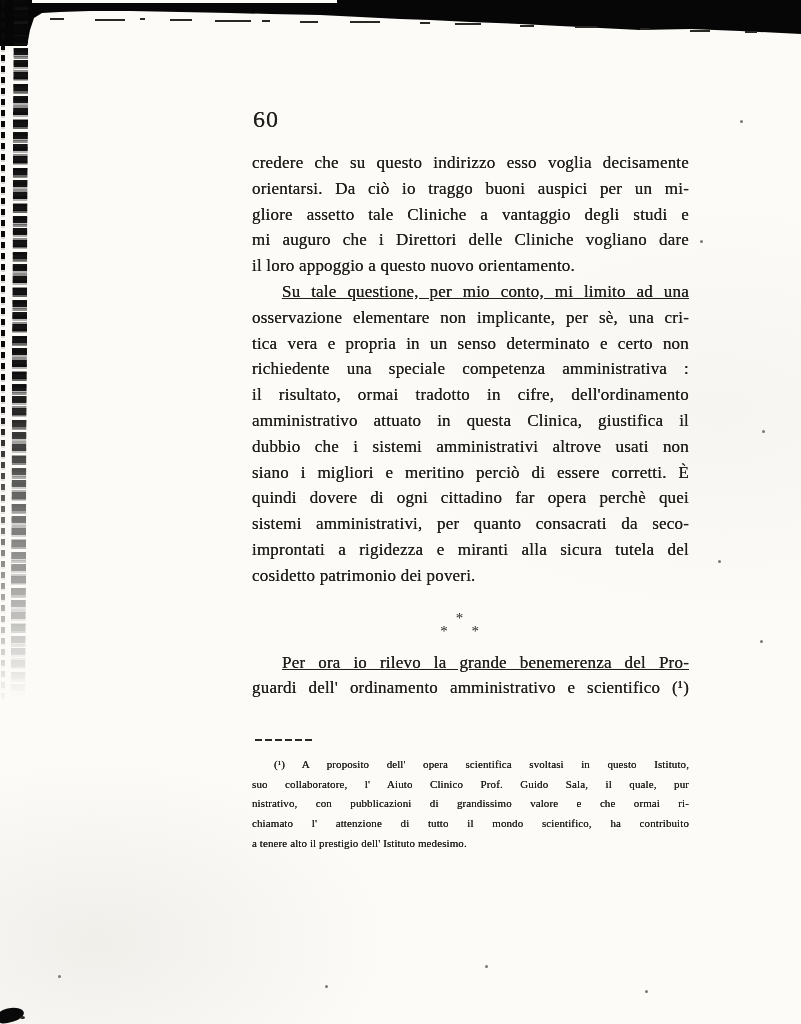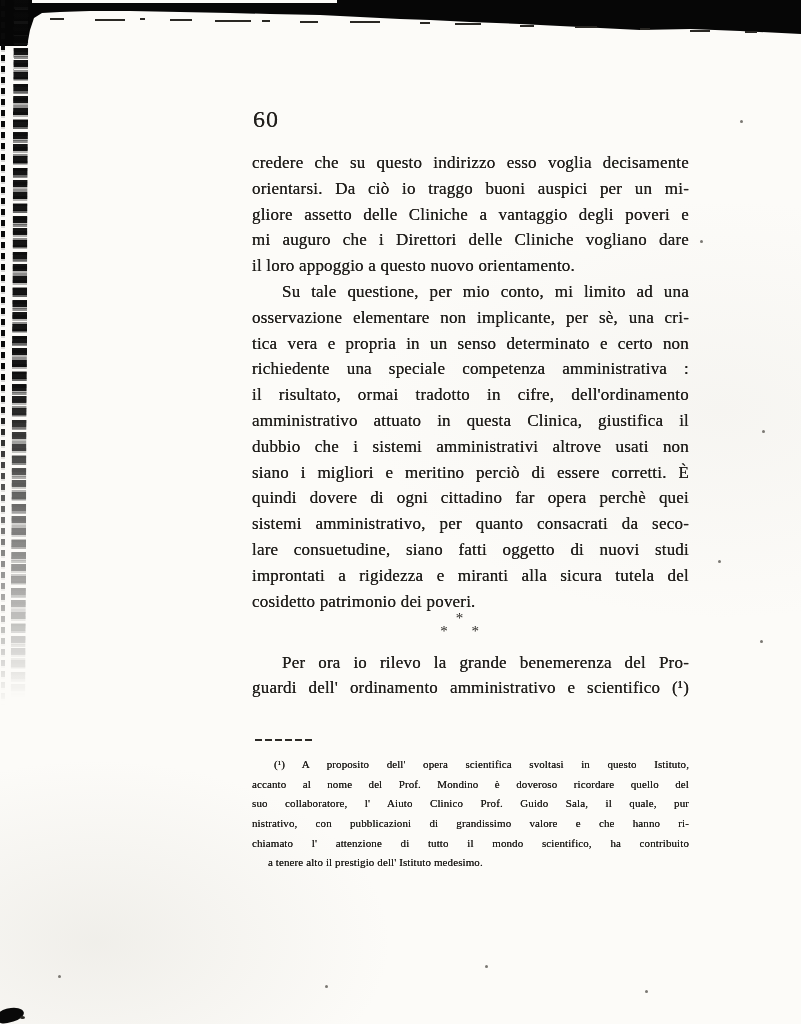--- a/index.html
+++ b/index.html
@@ -32,33 +32,33 @@
   .pgnum{position:absolute;left:253px;top:106px;font-size:24px;letter-spacing:1px;
     text-shadow:0 0 .6px currentColor;}
   .tcol{position:absolute;left:252px;top:0;width:437px;height:840px;}
   .para{position:absolute;left:0;width:437px;}
   .bline{font-size:17px;line-height:25.8px;height:25.8px;overflow:hidden;
     text-align:justify;text-align-last:justify;letter-spacing:.2px;
     text-shadow:0 0 .6px currentColor;}
   .bline::after{content:"";display:inline-block;width:100%;height:0;}
   .lastline{text-align-last:left;}
   .lastline::after{content:none;}
-  .indent{text-indent:30px;}
+  .indent{text-indent:30px;text-decoration:underline;}
   .p3line{line-height:24.8px;height:24.8px;}
   .asterism{position:absolute;left:252px;top:612px;width:437px;text-align:center;
     transform:translateX(-11px);font-size:15px;color:#2a2824;}
   .asterism .a1{line-height:13px;height:13px;}
   .asterism .a2{line-height:13px;height:13px;letter-spacing:10px;text-indent:10px;}
   .fnrule{position:absolute;left:255px;top:739px;width:58px;height:2px;
     background:repeating-linear-gradient(90deg,#2c2a27 0 7px,transparent 7px 10px);}
   .fnline{font-size:11px;line-height:19.7px;height:19.7px;overflow:hidden;
     text-align:justify;text-align-last:justify;letter-spacing:.1px;
     text-shadow:0 0 .5px currentColor;}
   .fnline::after{content:"";display:inline-block;width:100%;height:0;}
-  .fnline.lastline{text-align-last:left;margin-left:16px;}
+  .fnline.lastline{text-align-last:left;}
   .fnline.lastline::after{content:none;}
   .fnindent{text-indent:22px;}
 </style>
 </head>
 <body>
 
 <div class="page">
 
   <svg class="scan-top" viewBox="0 0 801 46" xmlns="http://www.w3.org/2000/svg">
     <polygon fill="#060606" points="0,0 801,0 801,34 740,31 690,29 640,30 580,27 520,24 470,22 430,20 400,19 360,17 320,15 270,14 230,13 180,12 130,11 90,11 60,12 42,13 34,18 30,30 27,46 0,46"></polygon>
@@ -95,55 +95,53 @@
   <div class="speck" style="left:485px;top:965px;"></div>
   <div class="speck" style="left:20px;top:1016px;width:5px;height:3px;background:#2a2824;"></div>
 
   <div class="pgnum">60</div>
 
   <div class="tcol">
 
     <div class="para" style="top:150px">
       <div class="bline">credere che su questo indirizzo esso voglia decisamente</div>
       <div class="bline">orientarsi. Da ciò io traggo buoni auspici per un mi-</div>
-      <div class="bline">gliore assetto delle Cliniche a vantaggio degli poveri e</div>
+      <div class="bline">gliore assetto tale Cliniche a vantaggio degli studi e</div>
       <div class="bline">mi auguro che i Direttori delle Cliniche vogliano dare</div>
       <div class="bline lastline">il loro appoggio a questo nuovo orientamento.</div>
     </div>
 
     <div class="para" style="top:279px">
       <div class="bline indent">Su tale questione, per mio conto, mi limito ad una</div>
       <div class="bline">osservazione elementare non implicante, per sè, una cri-</div>
       <div class="bline">tica vera e propria in un senso determinato e certo non</div>
       <div class="bline">richiedente una speciale competenza amministrativa :</div>
       <div class="bline">il risultato, ormai tradotto in cifre, dell'ordinamento</div>
       <div class="bline">amministrativo attuato in questa Clinica, giustifica il</div>
       <div class="bline">dubbio che i sistemi amministrativi altrove usati non</div>
       <div class="bline">siano i migliori e meritino perciò di essere corretti. È</div>
       <div class="bline">quindi dovere di ogni cittadino far opera perchè quei</div>
-      <div class="bline">sistemi amministrativo, per quanto consacrati da seco-</div>
-      <div class="bline">lare consuetudine, siano fatti oggetto di nuovi studi</div>
+      <div class="bline">sistemi amministrativi, per quanto consacrati da seco-</div>
       <div class="bline">improntati a rigidezza e miranti alla sicura tutela del</div>
       <div class="bline lastline">cosidetto patrimonio dei poveri.</div>
     </div>
 
     <div class="para" style="top:651px">
       <div class="bline p3line indent">Per ora io rilevo la grande benemerenza del Pro-</div>
       <div class="bline p3line">guardi dell' ordinamento amministrativo e scientifico (¹)</div>
     </div>
   </div>
 
   <div class="asterism">
     <div class="a1">*</div>
     <div class="a2">* *</div>
   </div>
 
   <div class="fnrule"></div>
   <div class="tcol" style="top:755px;height:160px;">
     <div class="fnline fnindent">(¹) A proposito dell' opera scientifica svoltasi in questo Istituto,</div>
-    <div class="fnline">accanto al nome del Prof. Mondino è doveroso ricordare quello del</div>
     <div class="fnline">suo collaboratore, l' Aiuto Clinico Prof. Guido Sala, il quale, pur</div>
-    <div class="fnline">nistrativo, con pubblicazioni di grandissimo valore e che hanno ri-</div>
+    <div class="fnline">nistrativo, con pubblicazioni di grandissimo valore e che ormai ri-</div>
     <div class="fnline">chiamato l' attenzione di tutto il mondo scientifico, ha contribuito</div>
     <div class="fnline lastline">a tenere alto il prestigio dell' Istituto medesimo.</div>
   </div>
 
 </div>
 
 </body></html>

